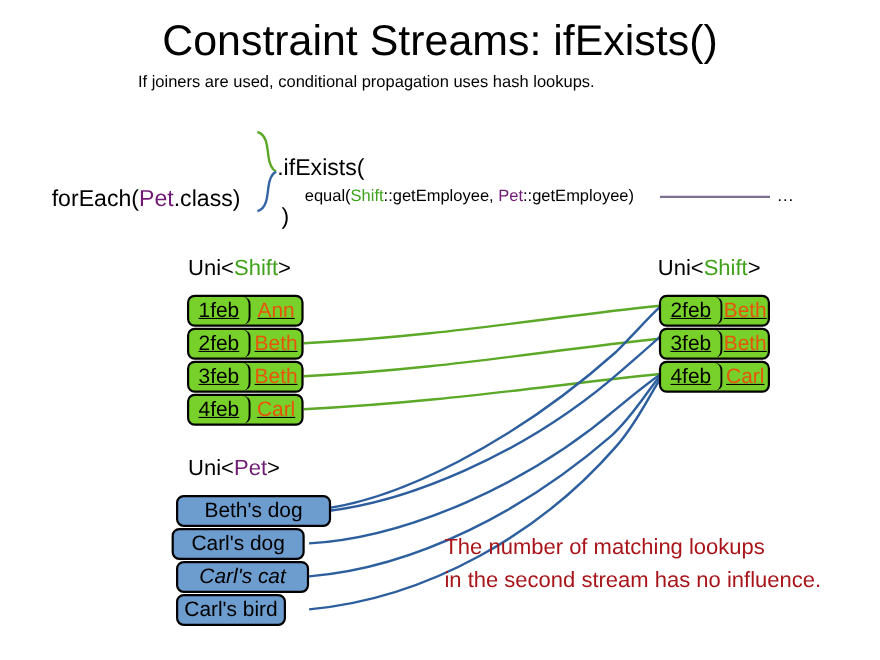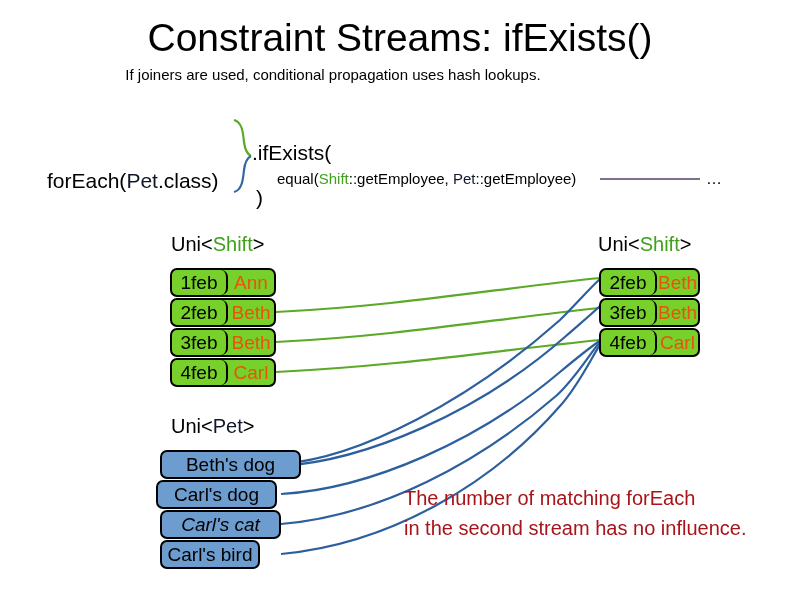--- a/index.html
+++ b/index.html
@@ -73,21 +73,21 @@
     white-space: nowrap;
   }
   .ellipsis {
     position: absolute;
     left: 706px;
     top: 170px;
     font-size: 16px;
     color: #000000;
   }
   .kw-shift { color: #3fa21a; }
-  .kw-pet   { color: #0f172a; }
+  .kw-pet   { color: #701a75; }
 
   
   .stream-label {
     position: absolute;
     font-size: 20px;
     color: #000000;
     white-space: nowrap;
   }
   .lbl-left-shift  { left: 171px; top: 233px; }
   .lbl-right-shift { left: 598px; top: 233px; }
@@ -97,21 +97,21 @@
   .tuple {
     position: absolute;
     box-sizing: border-box;
     height: 29px;
     border: 2px solid #000000;
     border-radius: 7px;
     display: flex;
     align-items: stretch;
     overflow: hidden;
   }
-  .tuple.green { background: #77d12a; }
+  .tuple.green { background: #77d12a; text-decoration: underline; }
   .tuple.blue  { background: #6d9cce; }
 
   .cell {
     display: flex;
     align-items: center;
     justify-content: center;
     font-size: 19px;
     line-height: 1;
     white-space: nowrap;
   }
@@ -229,18 +229,18 @@
       <div class="cell pet">Carl's dog</div>
     </div>
     <div class="tuple blue" style="left:160px; top:510px; width:121px;font-style:italic;">
       <div class="cell pet">Carl's cat</div>
     </div>
     <div class="tuple blue" style="left:160px; top:540px; width:100px;">
       <div class="cell pet">Carl's bird</div>
     </div>
 
     <div class="annotation">
-      <div>The number of matching forEach</div>
+      <div>The number of matching lookups</div>
       <div>in the second stream has no influence.</div>
     </div>
 
   </div>
 </div>
 
 </body></html>

